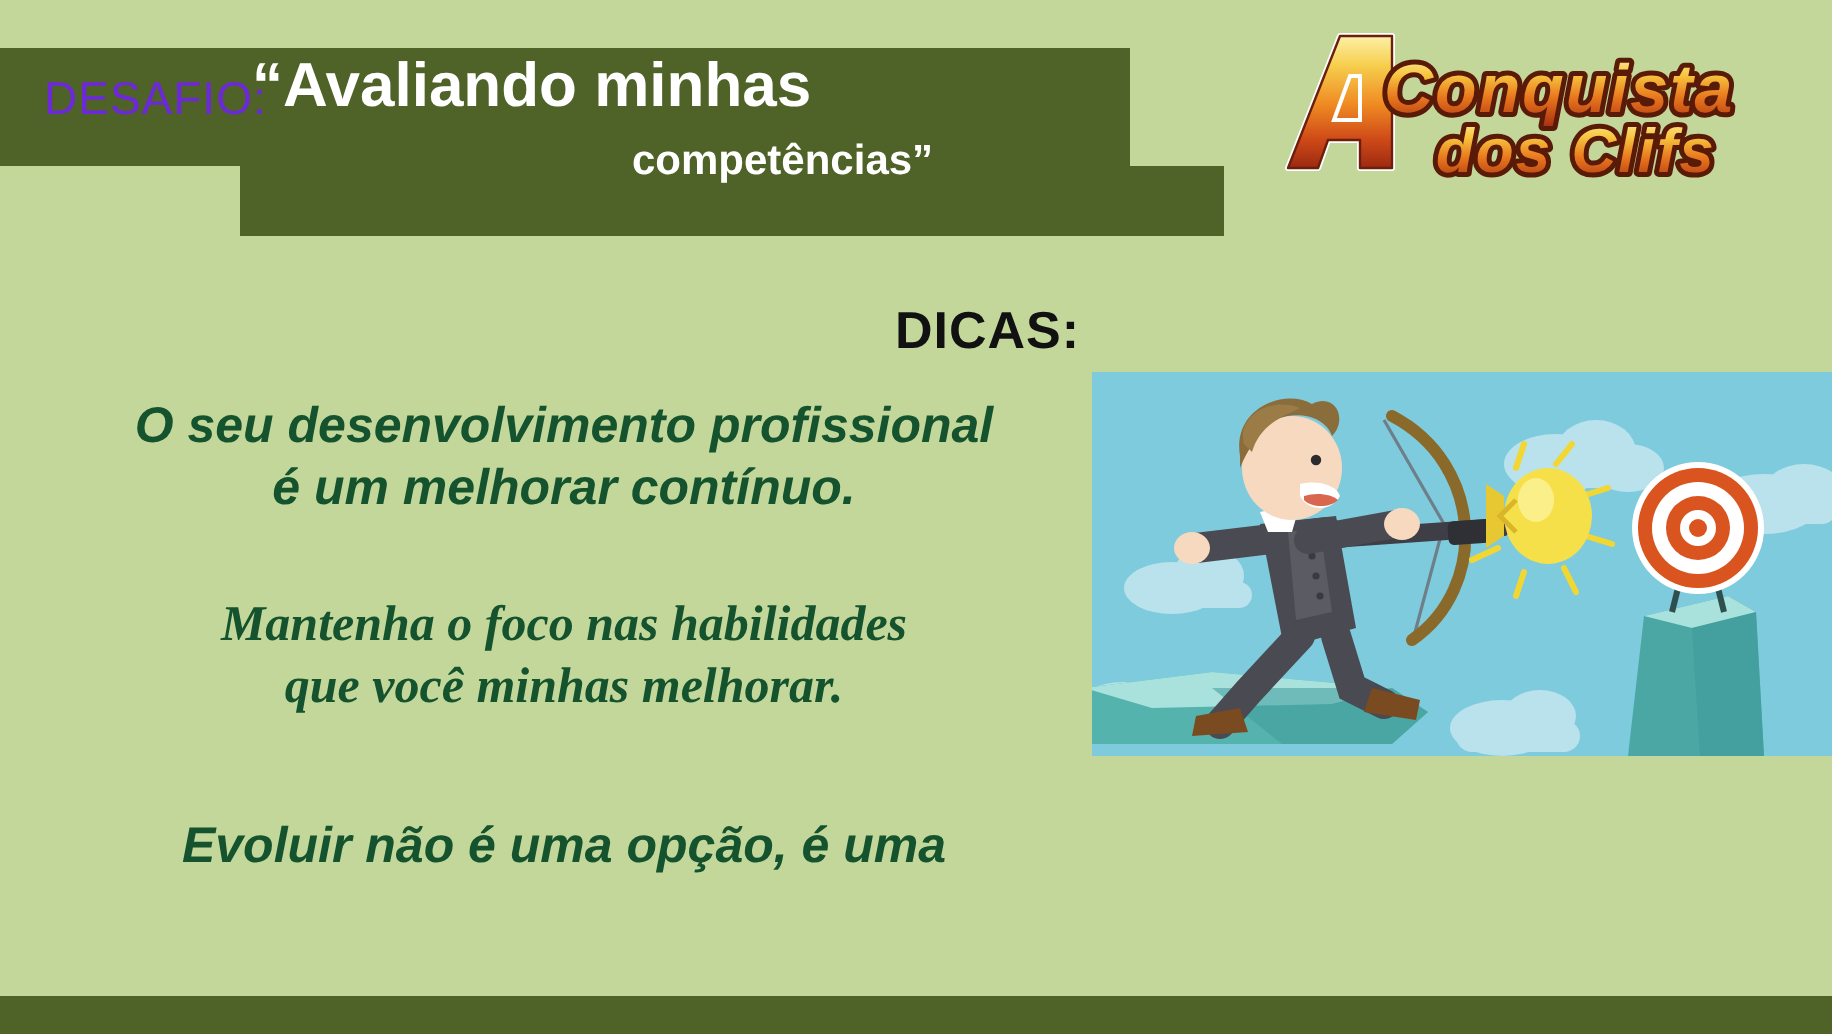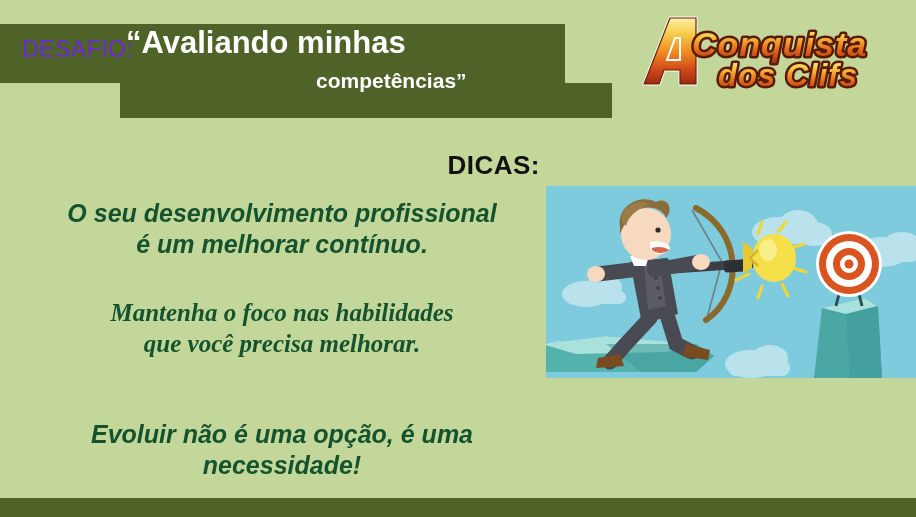--- a/index.html
+++ b/index.html
@@ -119,21 +119,21 @@
     text-align: center;
     font-size: 25px;
     font-weight: bold;
     font-style: italic;
     color: #14532d;
     line-height: 1.22;
     margin-left: 12px;
   }
   .tip-1 { top: 198px; }
   .tip-2 { top: 298px; font-family: Liberation Serif, serif; }
-  .tip-3 { top: 419px; text-align: center; }
+  .tip-3 { top: 408px; text-align: center; }
 
   
   .illustration {
     position: absolute;
     left: 546px;
     top: 186px;
     width: 370px;
     height: 192px;
     overflow: hidden;
     background: #7ecbdd;
@@ -205,26 +205,25 @@
 
   <div class="dicas-heading">DICAS:</div>
 
   <div class="tip-block tip-1">
     <div>O seu desenvolvimento profissional</div>
     <div>é um melhorar contínuo.</div>
   </div>
 
   <div class="tip-block tip-2">
     <div>Mantenha o foco nas habilidades</div>
-    <div>que você precisa melhorar.</div>
+    <div>que você minhas melhorar.</div>
   </div>
 
   <div class="tip-block tip-3">
     <div>Evoluir não é uma opção, é uma</div>
-    <div>necessidade!</div>
   </div>
 
   <div class="illustration">
     <svg width="370" height="192" viewBox="0 0 370 192" xmlns="http://www.w3.org/2000/svg">
 
       <rect x="0" y="0" width="370" height="192" fill="#7ecbdd"></rect>
 
       <g fill="#b9e2ec">
         <g>
           <ellipse cx="232" cy="46" rx="26" ry="15"></ellipse>

